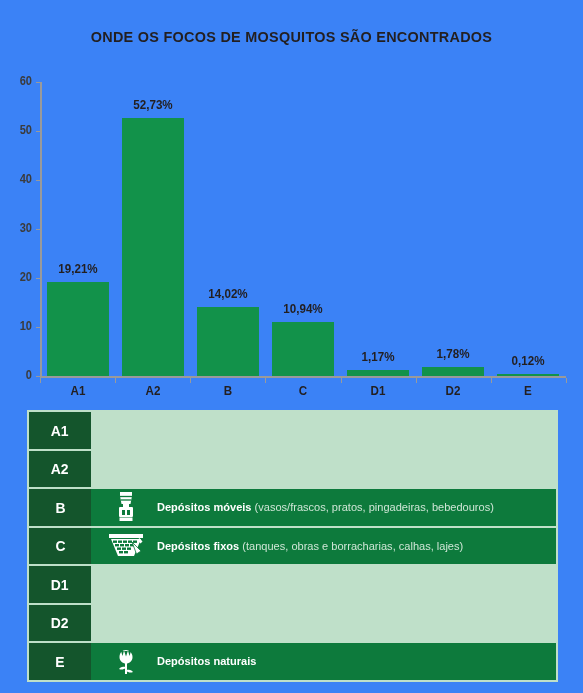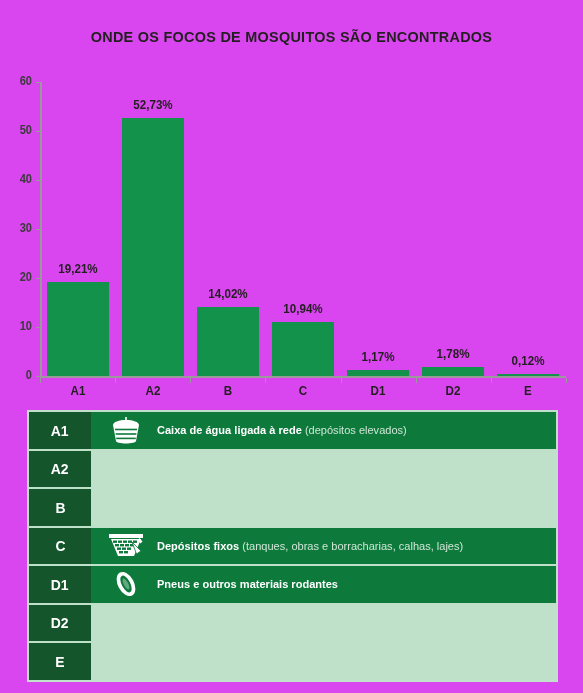--- a/index.html
+++ b/index.html
@@ -2,21 +2,21 @@
 <html><head>
 <meta charset="utf-8">
 <style>
   * { box-sizing: border-box; margin: 0; padding: 0; }
   html, body {
     width: 583px; height: 693px;
     background: #ffffff;
     font-family: "Liberation Sans", sans-serif;
     overflow: hidden;
   }
-  #page { position: relative; width: 583px; height: 693px; background: #d946ef; }
+  #page { position: relative; width: 583px; height: 693px; background: #3b82f6; }
 
   
   .chart-title {
     position: absolute;
     top: 28px; left: 0; width: 583px;
     text-align: center;
     font-family: "Liberation Sans", sans-serif;
     font-weight: 700;
     font-size: 15.5px;
     letter-spacing: 0.3px;
@@ -199,42 +199,44 @@
         <div class="x-tick" style="left: 490.857px;"></div>
         <div class="x-tick" style="left: 566px;"></div>
       </div>
   </div>
 
   <div id="legend">
       <div class="legend-row">
         <div class="code-cell">
           <span>A1</span>
         </div>
+      </div>
+      <div class="legend-row">
+        <div class="code-cell">
+          <span>A2</span>
+        </div>
+      </div>
+      <div class="legend-row">
+        <div class="code-cell">
+          <span>B</span>
+        </div>
         <div class="desc-cell">
           <div class="icon-box">
-            <svg width="34" height="28" viewBox="0 0 34 28">
-    <path d="M4 9 C4 6 10 4 17 4 C24 4 30 6 30 9 L27 25 C27 26.5 22 27.5 17 27.5 C12 27.5 7 26.5 7 25 Z" fill="#ffffff"></path>
-    <ellipse cx="17" cy="8.5" rx="12" ry="3.4" fill="#ffffff"></ellipse>
-    <path d="M6 13.5 L28 13.5" stroke="#0d7a3c" stroke-width="1.6"></path>
-    <path d="M6.6 18 L27.4 18" stroke="#0d7a3c" stroke-width="1.6"></path>
-    <path d="M7.2 22.4 L26.8 22.4" stroke="#0d7a3c" stroke-width="1.6"></path>
-    <path d="M17 1 L17 5" stroke="#ffffff" stroke-width="1.6"></path>
+            <svg width="26" height="32" viewBox="0 0 26 32">
+    <path d="M7 1 h12 v4 l-1.5 8 h-9 L7 5 Z" fill="#ffffff"></path>
+    <path d="M7 5.5 L19 5.5" stroke="#0d7a3c" stroke-width="1.3"></path>
+    <path d="M7.6 9 L18.4 9" stroke="#0d7a3c" stroke-width="1.3"></path>
+    <rect x="10" y="13" width="6" height="3" fill="#ffffff"></rect>
+    <rect x="6" y="16" width="14" height="10" rx="1" fill="#ffffff"></rect>
+    <rect x="9" y="19" width="3" height="5" fill="#0d7a3c"></rect>
+    <rect x="14" y="19" width="3" height="5" fill="#0d7a3c"></rect>
+    <rect x="6.5" y="26.5" width="13" height="3.5" fill="#ffffff"></rect>
   </svg>
           </div>
-          <div class="desc-text"><span class="b">Caixa de água ligada à rede</span> <span class="p">(depósitos elevados)</span></div>
-        </div>
-      </div>
-      <div class="legend-row">
-        <div class="code-cell">
-          <span>A2</span>
-        </div>
-      </div>
-      <div class="legend-row">
-        <div class="code-cell">
-          <span>B</span>
+          <div class="desc-text"><span class="b">Depósitos móveis</span> <span class="p">(vasos/frascos, pratos, pingadeiras, bebedouros)</span></div>
         </div>
       </div>
       <div class="legend-row">
         <div class="code-cell">
           <span>C</span>
         </div>
         <div class="desc-cell">
           <div class="icon-box">
             <svg width="36" height="28" viewBox="0 0 36 28">
     <rect x="1" y="2" width="34" height="4" fill="#ffffff"></rect>
@@ -259,38 +261,38 @@
     <path d="M31.5 6 L34.5 9.5 L32.5 11.5 L29.5 8 Z" fill="#ffffff"></path>
   </svg>
           </div>
           <div class="desc-text"><span class="b">Depósitos fixos</span> <span class="p">(tanques, obras e borracharias, calhas, lajes)</span></div>
         </div>
       </div>
       <div class="legend-row">
         <div class="code-cell">
           <span>D1</span>
         </div>
+      </div>
+      <div class="legend-row">
+        <div class="code-cell">
+          <span>D2</span>
+        </div>
+      </div>
+      <div class="legend-row">
+        <div class="code-cell">
+          <span>E</span>
+        </div>
         <div class="desc-cell">
           <div class="icon-box">
-            <svg width="32" height="30" viewBox="0 0 32 30">
-    <g transform="rotate(-28 16 15)">
-      <ellipse cx="16" cy="15" rx="8" ry="13" fill="#ffffff"></ellipse>
-      <ellipse cx="16" cy="15" rx="4.2" ry="9.2" fill="#0d7a3c"></ellipse>
-      <ellipse cx="16" cy="15" rx="2.2" ry="6" fill="#ffffff" opacity="0.35"></ellipse>
-    </g>
+            <svg width="28" height="30" viewBox="0 0 28 30">
+    <path d="M14 4 C10 4 7.5 7 7.5 11 C7.5 15 10.5 17.5 14 17.5 C17.5 17.5 20.5 15 20.5 11 C20.5 7 17 4 14 4 Z" fill="#ffffff"></path>
+    <path d="M9 5 L10.5 10 L12 4.5 L14 10.5 L16 4.5 L17.5 10 L19 5" fill="#0d7a3c"></path>
+    <rect x="13" y="16" width="2" height="12" fill="#ffffff"></rect>
+    <path d="M13.5 21 C10 20 8 21.5 7 23 C9.5 24 12 23.5 13.5 22 Z" fill="#ffffff"></path>
+    <path d="M14.5 24 C18 23 20 24.5 21 26 C18.5 27 16 26.5 14.5 25 Z" fill="#ffffff"></path>
   </svg>
           </div>
-          <div class="desc-text"><span class="b">Pneus e outros materiais rodantes</span></div>
-        </div>
-      </div>
-      <div class="legend-row">
-        <div class="code-cell">
-          <span>D2</span>
-        </div>
-      </div>
-      <div class="legend-row">
-        <div class="code-cell">
-          <span>E</span>
+          <div class="desc-text"><span class="b">Depósitos naturais</span></div>
         </div>
       </div>
     </div>
 
 </div>
 
 </body></html>

